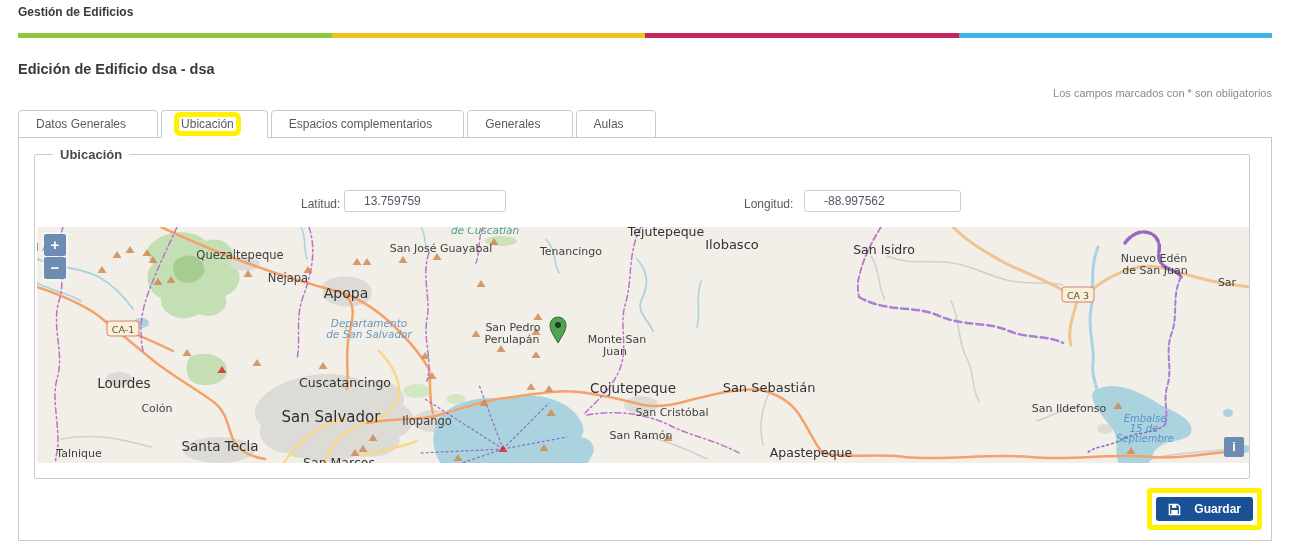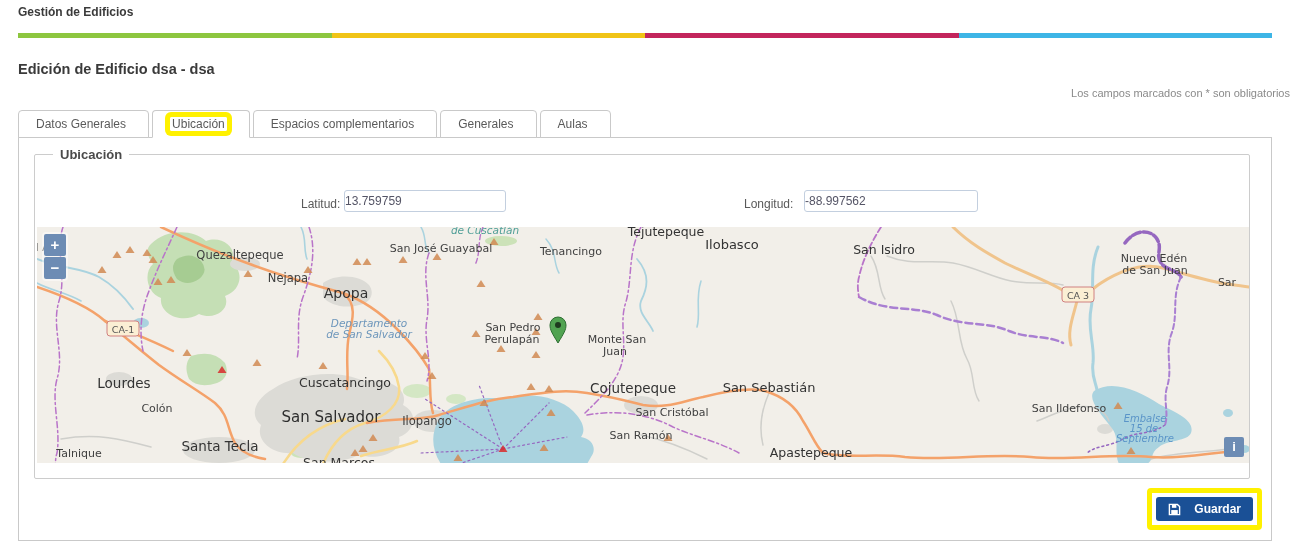--- a/index.html
+++ b/index.html
@@ -1,35 +1,35 @@
 <!DOCTYPE html>
 <html><head>
 <meta charset="utf-8">
 <style>
   html,body{margin:0;padding:0;background:#fff;}
   body{width:1290px;height:555px;position:relative;font-family:"Liberation Sans",sans-serif;overflow:hidden;}
   .page-title{position:absolute;left:18px;top:5px;font-size:12px;font-weight:bold;color:#3a3a3a;}
   .accent-bar{position:absolute;left:18px;top:33px;width:1254px;height:5px;display:flex;}
   .accent-bar div{flex:1;height:100%;}
   .subtitle{position:absolute;left:18px;top:61px;font-size:14.5px;font-weight:bold;color:#3a3a3a;}
-  .req-note{position:absolute;right:0;top:87px;font-size:11px;color:#8a8a8a;margin-left:13px;}
+  .req-note{position:absolute;right:18px;top:87px;font-size:11px;color:#8a8a8a;margin-left:13px;}
   .tabbar{position:absolute;left:18px;top:110px;display:flex;gap:3px;z-index:3;}
-  .tab{background:#fff;border:1px solid #c9c9c9;border-radius:4px 4px 0 0;padding:6px 22px 0 17px;
+  .tab{background:#fff;border:1px solid #c9c9c9;border-radius:4px 4px 0 0;padding:6px 31px 0 17px;
        font-size:12px;color:#5a5a5a;height:28px;box-sizing:border-box;cursor:pointer;white-space:nowrap;}
   .tab.active{border-bottom:1px solid #fff;}
   .hl-label{box-shadow:0 0 0 5px #FFF100;border-radius:2px;padding:0 2px;background:#fff;}
   .panel{position:absolute;left:18px;top:137px;width:1254px;height:404px;border:1px solid #c9c9c9;
          background:#fff;box-sizing:border-box;z-index:1;}
   .fieldset{position:absolute;left:15px;top:16px;width:1216px;height:325px;border:1px solid #cccccc;
             border-radius:2px;box-sizing:border-box;}
   .legend{position:absolute;left:18px;top:-8px;background:#fff;padding:0 7px;font-size:13px;
           font-weight:bold;color:#4a4a4a;}
   .coord-label{position:absolute;font-size:12px;color:#5a5a5a;}
   .coord-input{position:absolute;height:22px;border:1px solid #c3cfdf;border-radius:3px;font-size:12px;
-               color:#556;padding:0 0;box-sizing:border-box;font-family:"Liberation Sans",sans-serif;}
+               color:#556;padding:0 19px;box-sizing:border-box;font-family:"Liberation Sans",sans-serif;}
   .map{position:absolute;left:18px;top:89px;width:1212px;height:236px;background:#F2EFE9;cursor:grab;}
   .map svg{position:absolute;left:0;top:0;}
   .zoomctl{position:absolute;left:5px;top:5px;background:rgba(255,255,255,.45);padding:2px;border-radius:4px;z-index:5;}
   .zbtn{width:22px;height:22px;background:#6D8CB4;color:#fff;font-weight:bold;font-size:15px;line-height:22px;
         text-align:center;border-radius:2px;cursor:pointer;margin-bottom:1px;}
   .attr-btn{position:absolute;right:5px;bottom:6px;width:20px;height:20px;background:#6D8CB4;color:#fff;
         font-weight:bold;font-size:13px;line-height:20px;text-align:center;border-radius:2px;cursor:pointer;z-index:5;}
   .save-wrap{position:absolute;right:9px;top:350px;border:5px solid #FFF100;border-radius:4px;padding:4px;}
   .save-btn{display:flex;align-items:center;gap:13px;background:#1A5096;color:#fff;border:none;border-radius:3px;
         padding:5px 12px;font-size:12px;font-weight:bold;font-family:"Liberation Sans",sans-serif;cursor:pointer;}
@@ -58,21 +58,21 @@
 
 <div class="panel">
   <div class="fieldset">
     <div class="legend">Ubicación</div>
   </div>
 
   <span class="coord-label" style="left:274px;top:59px;margin-left:8px;">Latitud:</span>
   <input class="coord-input" style="left: 325px; top: 52px; width: 162px;" value="13.759759">
 
   <span class="coord-label" style="left:725px;top:59px;">Longitud:</span>
-  <input class="coord-input" style="left: 785px; top: 52px; width: 174px;" value="-88.997562">
+  <input class="coord-input" style="left: 785px; top: 52px; width: 157px;" value="-88.997562">
 
   <div class="map" id="mapBox">
       <svg viewBox="36 226 1212 236" width="1212" height="236">
         <rect x="36" y="226" width="1212" height="236" fill="#F2EFE9"></rect>
         <g>
           <path d="M150,243 C165,228 192,228 205,240 C222,234 238,248 230,262 C244,270 240,290 224,295 C230,308 214,320 198,313 C180,324 158,312 160,297 C146,292 142,272 152,263 C144,252 146,247 150,243 Z" fill="#C5DFB5"></path>
           <path d="M176,258 q14,-8 24,2 q8,10 -2,18 q-12,8 -22,0 q-8,-12 0,-20 Z" fill="#A6CC92"></path>
           <ellipse cx="500" cy="240" rx="16" ry="5" fill="#CCE2B8"></ellipse>
           <path d="M190,355 Q212,348 224,362 Q230,376 216,382 Q198,388 188,378 Q182,364 190,355 Z" fill="#C5DFB5"></path>
           <ellipse cx="310" cy="436" rx="12" ry="6" fill="#CBE3BA"></ellipse>

